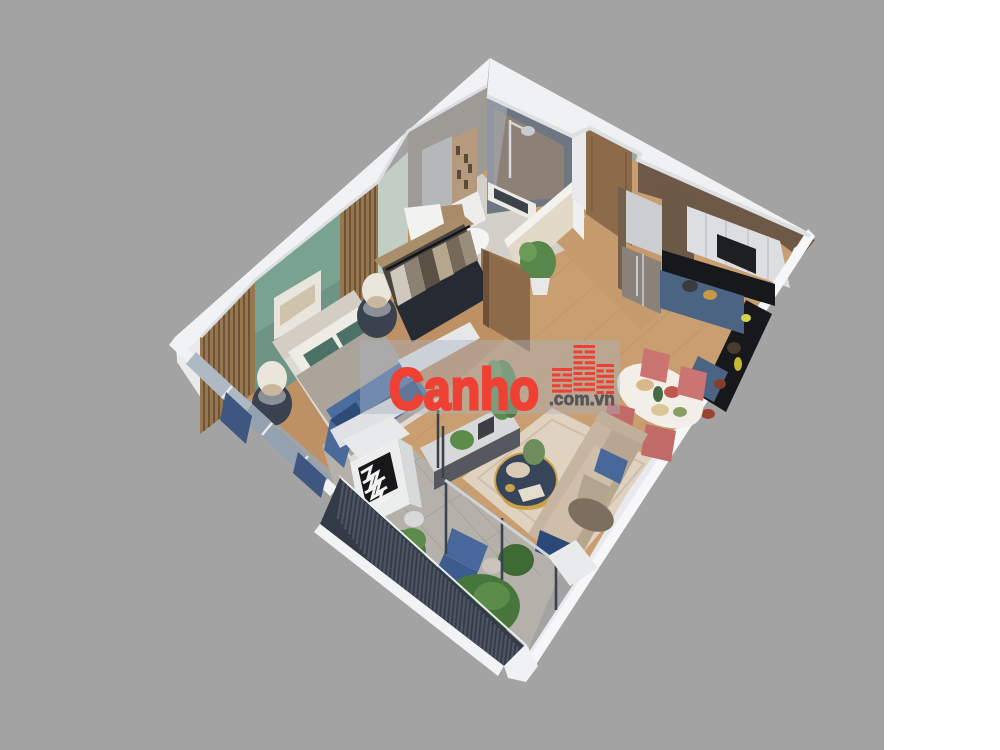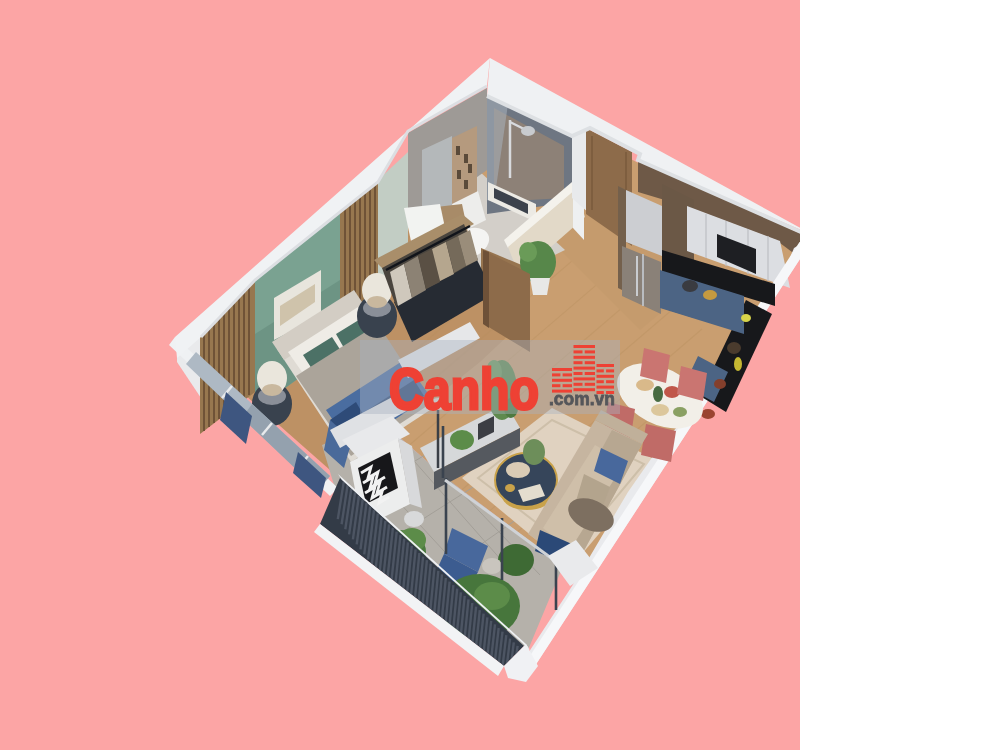--- a/index.html
+++ b/index.html
@@ -1,16 +1,16 @@
 <!DOCTYPE html>
 <html><head>
 <meta charset="utf-8">
 <style>
   html,body{margin:0;padding:0;background:#ffffff;}
-  .wrap{width:800px;height:750px;position:relative;overflow:hidden;background:#fca5a5;
+  .wrap{width:884px;height:750px;position:relative;overflow:hidden;background:#a3a3a3;
         font-family:"Liberation Sans", sans-serif;}
   svg{position:absolute;top:0;left:0;}
 </style>
 </head>
 <body>
 <div class="wrap">
 <svg width="1000" height="750" viewBox="0 0 1000 750">
 
 <polygon points="400,220 494,88 806,250 576,580 563,566 446,478 380,420 330,470" fill="#c99e70"></polygon>
 

